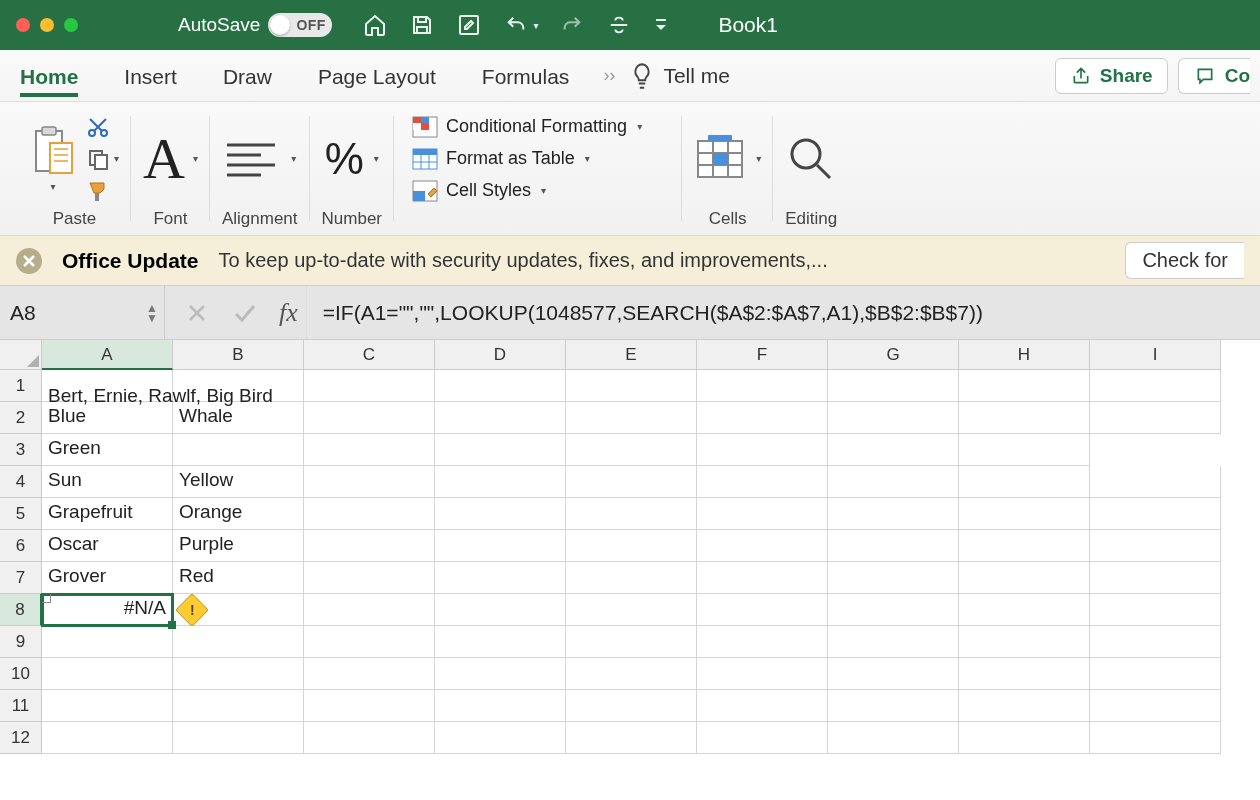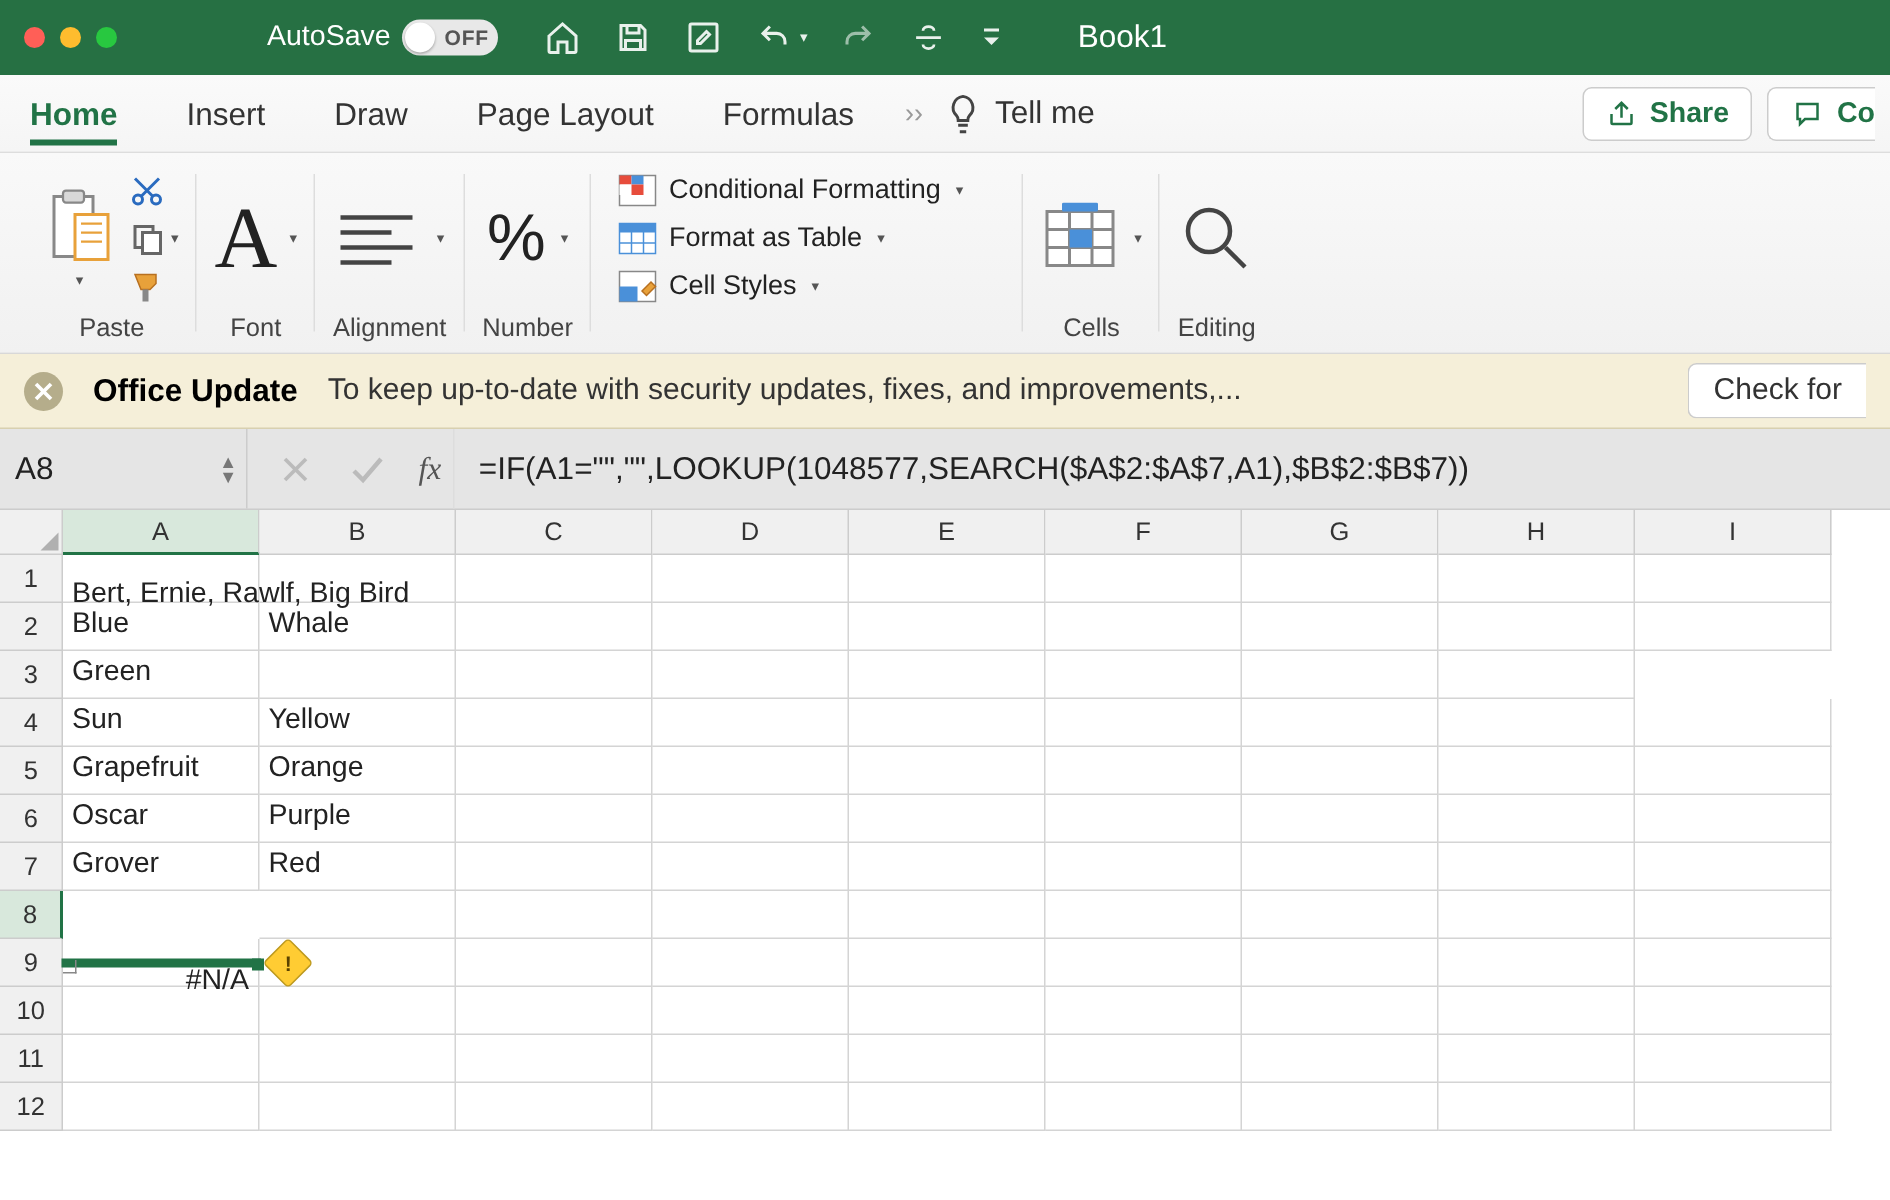--- a/index.html
+++ b/index.html
@@ -47,35 +47,35 @@
   .close-circle { width:26px; height:26px; border-radius:50%; background:#b5ad8b; color:#fff; display:flex; align-items:center; justify-content:center; font-size:16px; }
   .updatebar-title { font-size:21px; font-weight:700; color:#000000; }
   .updatebar-msg { font-size:20px; color:#333; }
   .check-btn { background:#fff; border:1px solid #ccc; border-radius:6px 0 0 6px; padding:6px 16px; font-size:20px; color:#333; border-right:none; }
   
   
   .fxbar { height: 54px; background:#e5e5e5; border-bottom:1px solid #ccc; display:flex; align-items:stretch; }
   .namebox { width:165px; border-right:1px solid #ccc; display:flex; align-items:center; padding:0 10px; font-size:21px; position:relative; }
   .name-steppers { position:absolute; right:6px; display:flex; flex-direction:column; line-height:10px; color:#777; font-size:12px; }
   .fx-btns { display:flex; align-items:center; gap:26px; padding:0 22px; color:#aaa; }
-  .fx-label { font-style: italic; font-family: "Times New Roman", serif; font-size:21px; color:#555; border-right:1px solid #ddd; padding-right:8px; display:flex; align-items:center;}
+  .fx-label { font-style: italic; font-family: "Times New Roman", serif; font-size:26px; color:#555; border-right:1px solid #ddd; padding-right:8px; display:flex; align-items:center;}
   .fx-input { flex:1; display:flex; align-items:center; padding-left:16px; font-size:21px; }
   
   
   .grid { position:relative; }
   .headers { display:flex; height:30px; }
   .corner { width:42px; background:#f0f0f0; border-right:1px solid #ccc; border-bottom:1px solid #ccc; position:relative; }
   .corner::after { content:""; position:absolute; right:2px; bottom:2px; width:0; height:0; border-left:12px solid transparent; border-bottom:12px solid #b0b0b0; }
   .colh { background:#f0f0f0; border-right:1px solid #ccc; border-bottom:1px solid #ccc; text-align:center; font-size:17px; color:#333; line-height:30px; }
   .colh.selected { background:#d8e8dc; border-bottom:2px solid #217346; }
   .row { display:flex; height:32px; }
   .rowh { width:42px; background:#f0f0f0; border-right:1px solid #ccc; border-bottom:1px solid #ccc; text-align:center; font-size:17px; color:#333; line-height:32px; }
   .rowh.selected { background:#d8e8dc; border-right:2px solid #217346; }
   .cell { border-right:1px solid #d4d4d4; border-bottom:1px solid #d4d4d4; font-size:19px; padding:3px 6px 0; white-space:nowrap; overflow:visible; position:relative; }
-  .cell.center { text-align:right;margin-top:46px; }
+  .cell.center { text-align:right; }
   .cell .overflow-text { position:absolute; left:6px; top:15px; white-space:nowrap; z-index:1; background:transparent; pointer-events:none; }
   .cell.selected { outline:3px solid #217346; outline-offset:-2px; z-index:2; }
   .cell.selected::before { content:""; position:absolute; left:0; top:0; width:8px; height:8px; border-right:1px solid #888; border-bottom:1px solid #888; }
   .cell.selected .fill-handle { position:absolute; right:-4px; bottom:-4px; width:8px; height:8px; background:#217346; }
   .err-icon { position:absolute; left:100%; top:50%; transform:translateY(-50%); margin-left:8px; z-index:3; }
   .err-diamond { width:24px; height:24px; background:#ffcc33; border:1px solid #be9a1f; display:flex; align-items:center; justify-content:center; transform:rotate(45deg); border-radius:3px; }
   .err-excl { transform:rotate(-45deg); font-weight:700; color:#5a4200; font-size:14px; }
   
   
   .cA { width:131px; } .cB { width:131px; } .cC { width:131px; } .cD { width:131px; } .cE { width:131px; }

